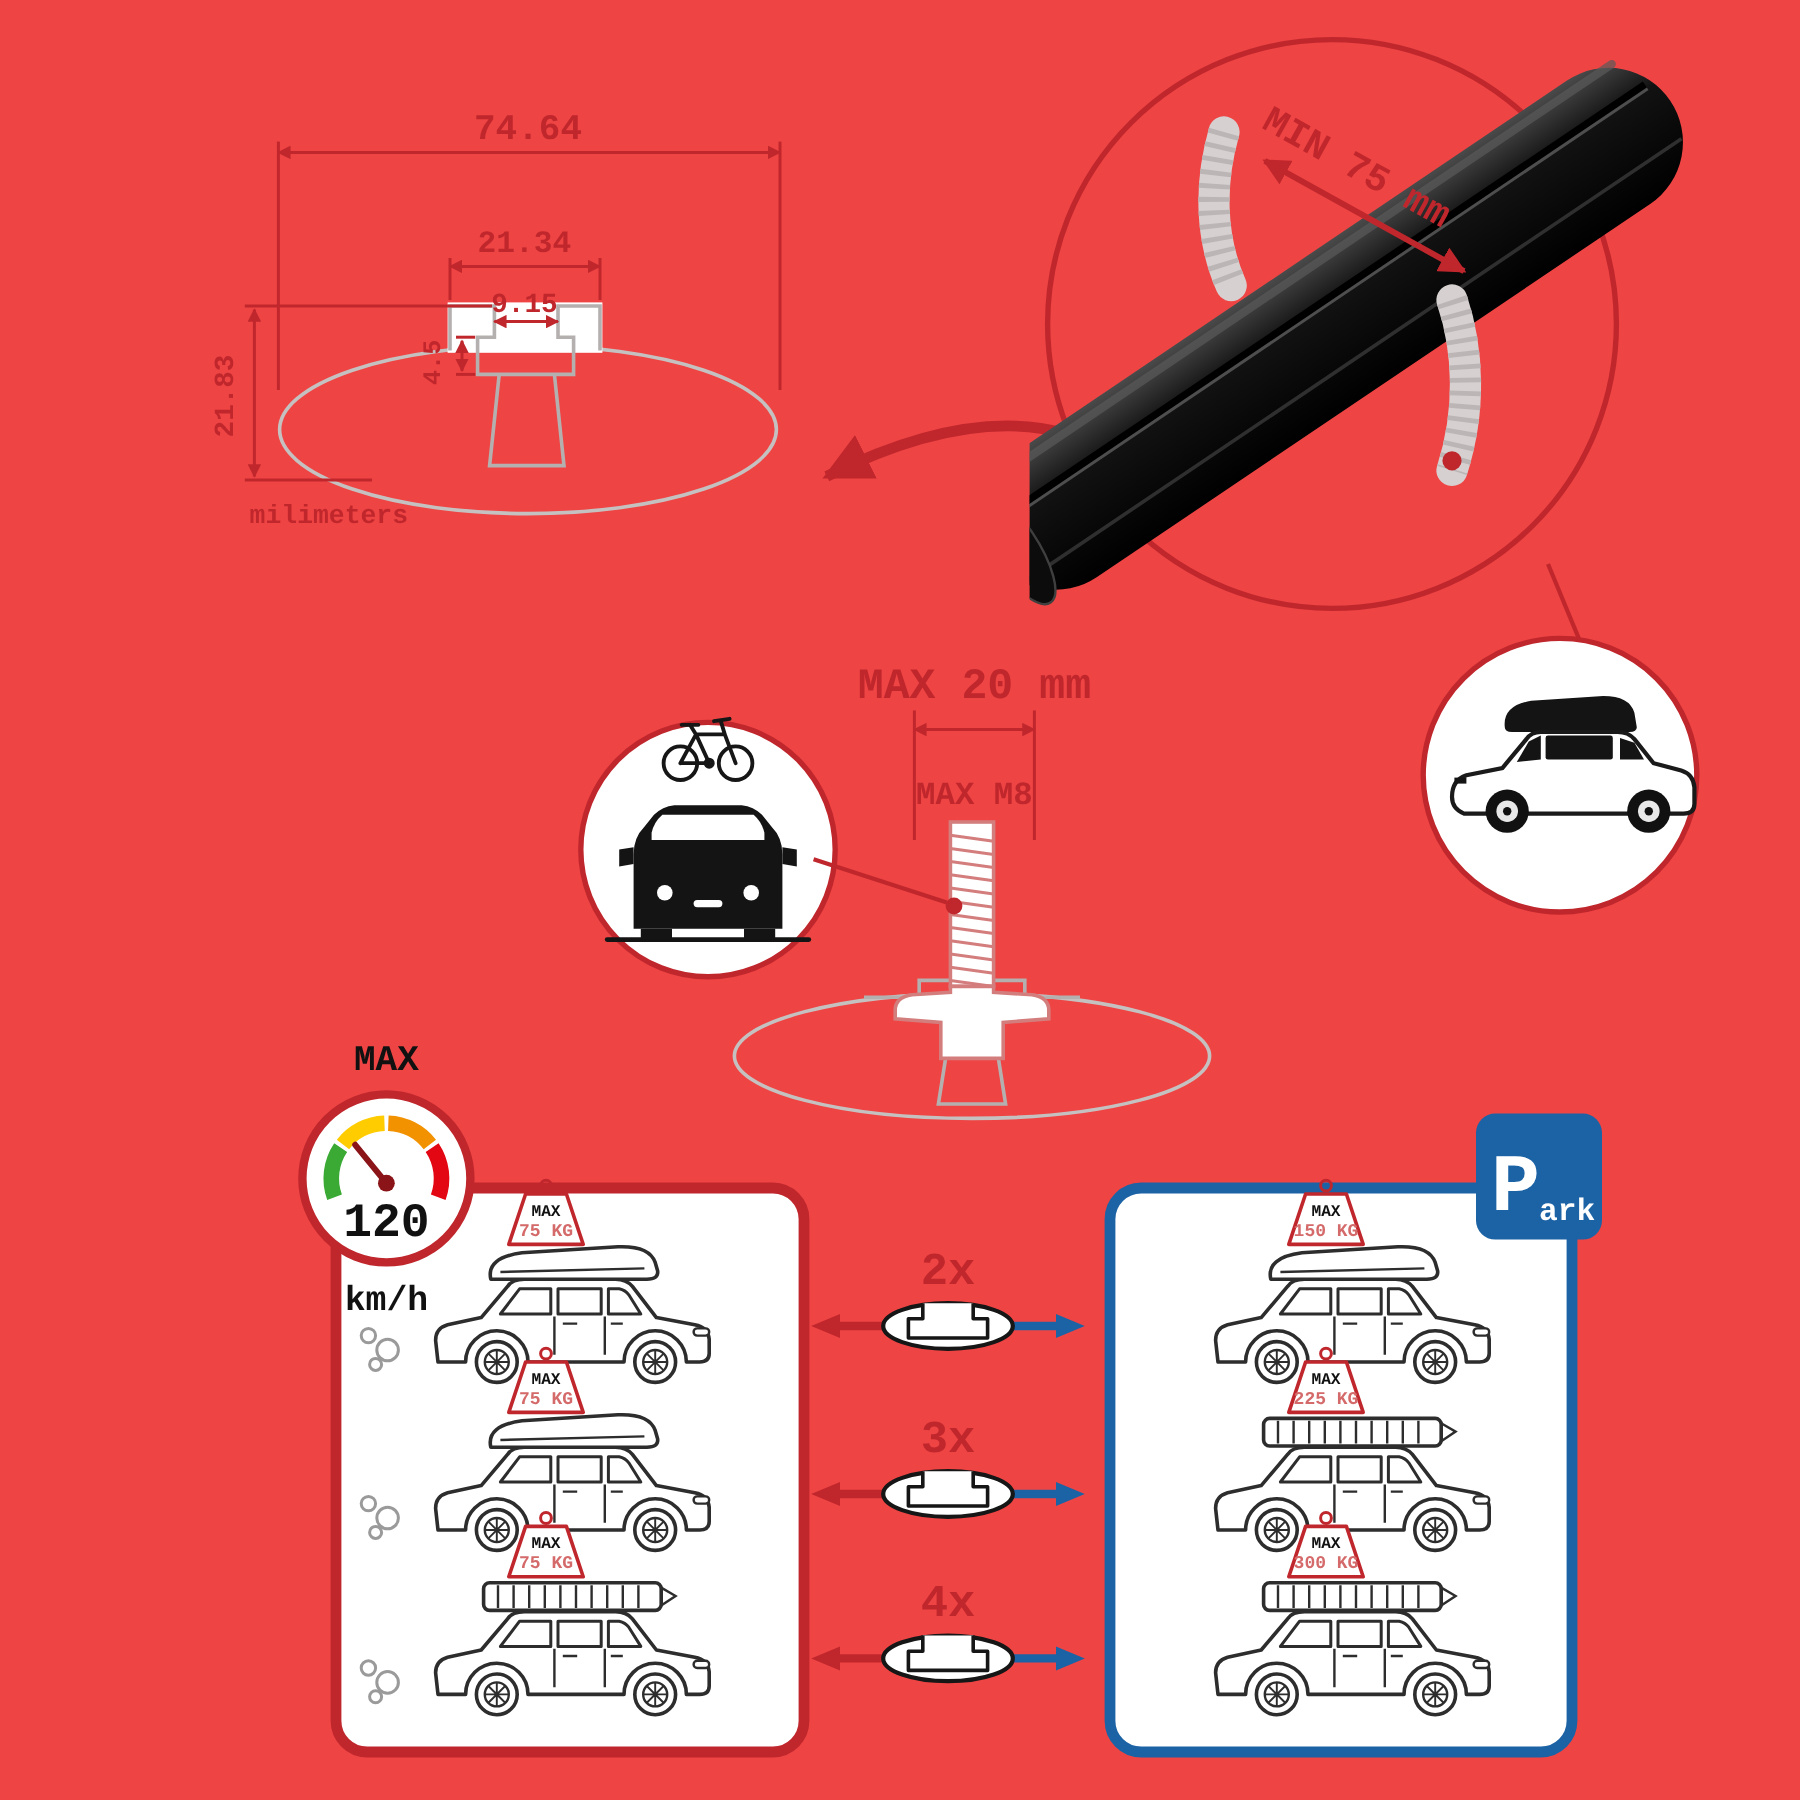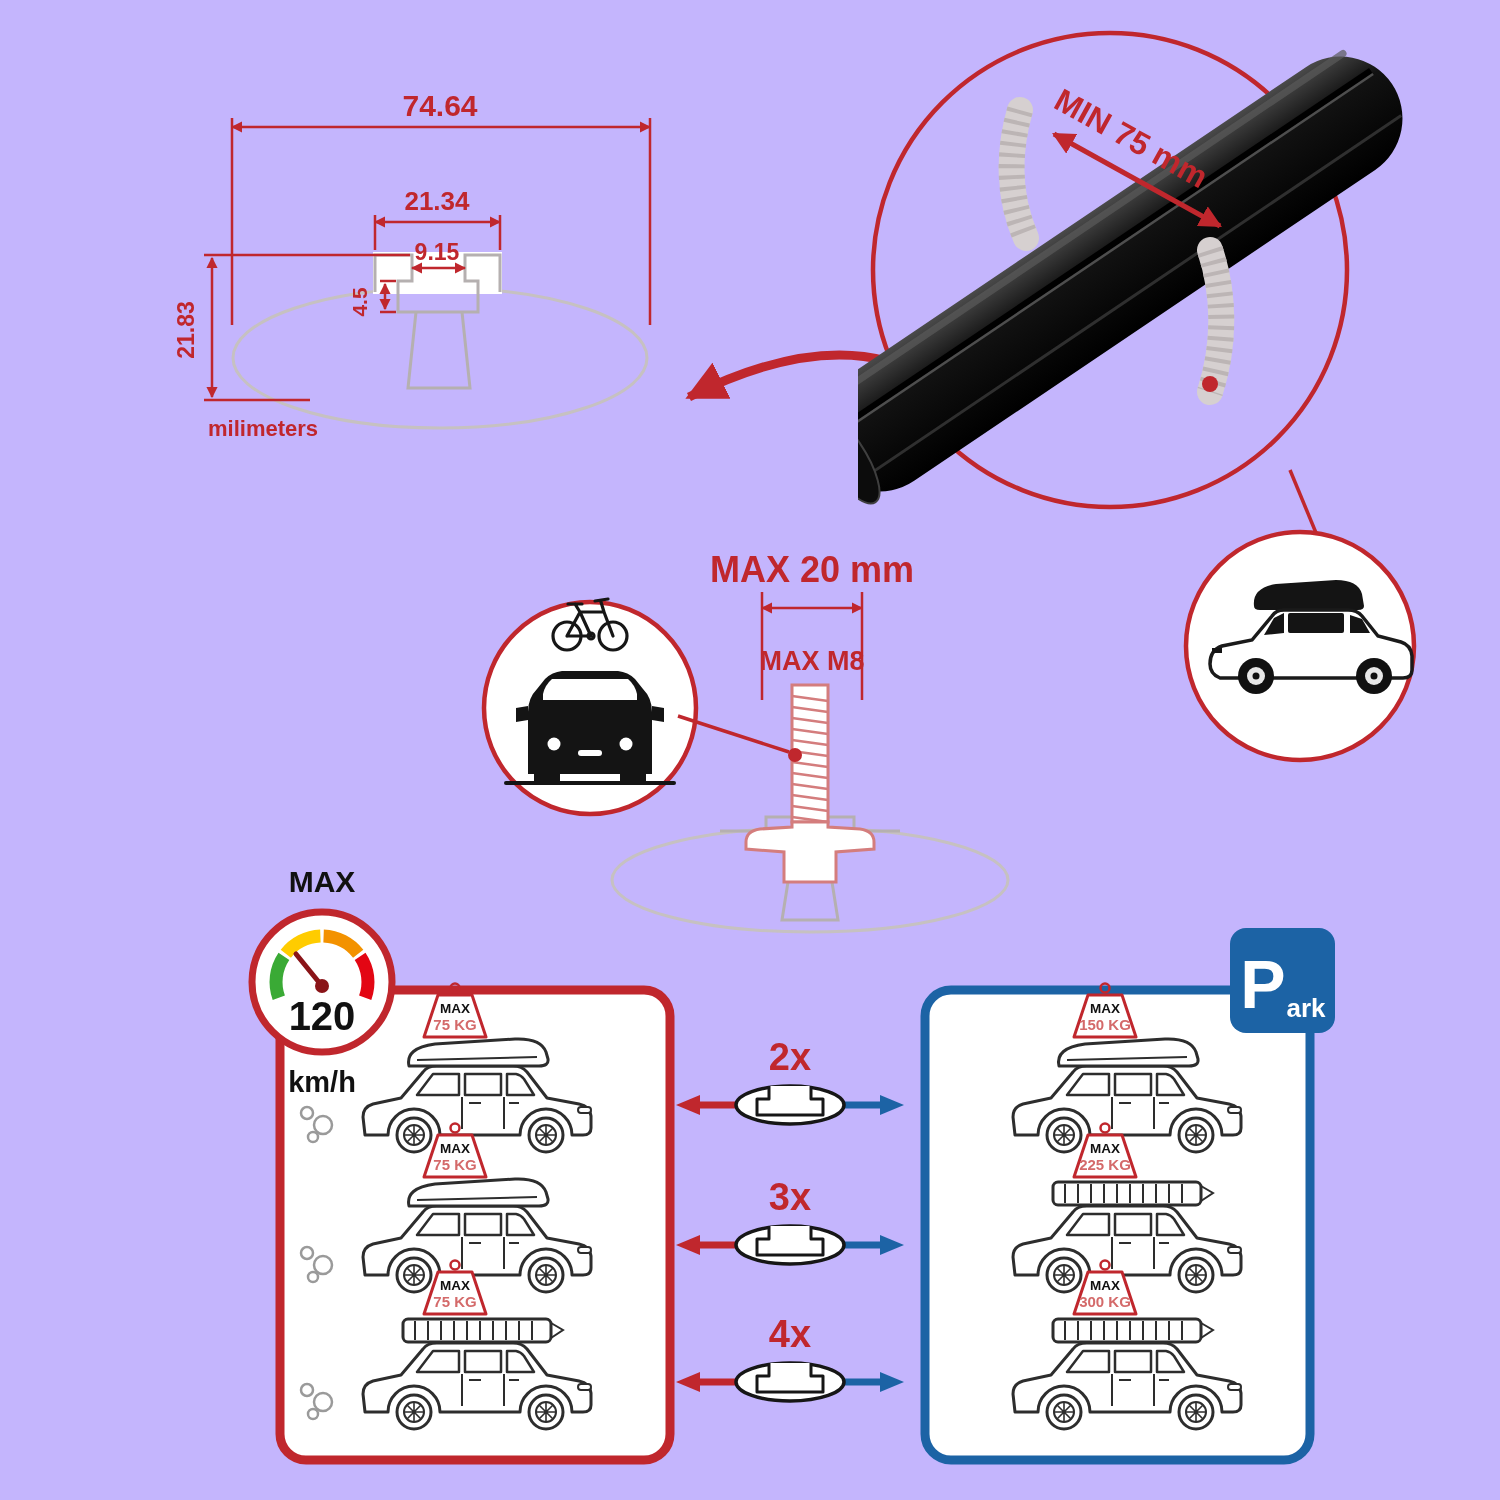--- a/index.html
+++ b/index.html
@@ -1,17 +1,17 @@
 <!DOCTYPE html>
 <html><head>
 <meta charset="utf-8">
 <style>
   html,body{margin:0;padding:0;background:#fff;}
-  .canvas{position:relative;width:1500px;height:1500px;background:#c4b5fd;overflow:hidden;
-          font-family:Liberation Sans, sans-serif;}
+  .canvas{position:relative;width:1500px;height:1500px;background:#ef4444;overflow:hidden;
+          font-family:Liberation Mono, monospace;}
   .canvas svg{position:absolute;}
 
   
   .redDim line{stroke:#c0272d;stroke-width:2.5;fill:none;}
   .redThin{stroke:#c0272d;stroke-width:3.5;fill:none;}
   .redDimBold{stroke:#c0272d;stroke-width:5;fill:none;}
   .redCircle{stroke:#c0272d;stroke-width:4.5;fill:none;}
   .redCircleFill{stroke:#c0272d;stroke-width:4.5;fill:#fff;}
   .dimTxt{fill:#c0272d;font-weight:bold;}
   .grayLine{stroke:#c6c1c1;stroke-width:3;fill:none;}

